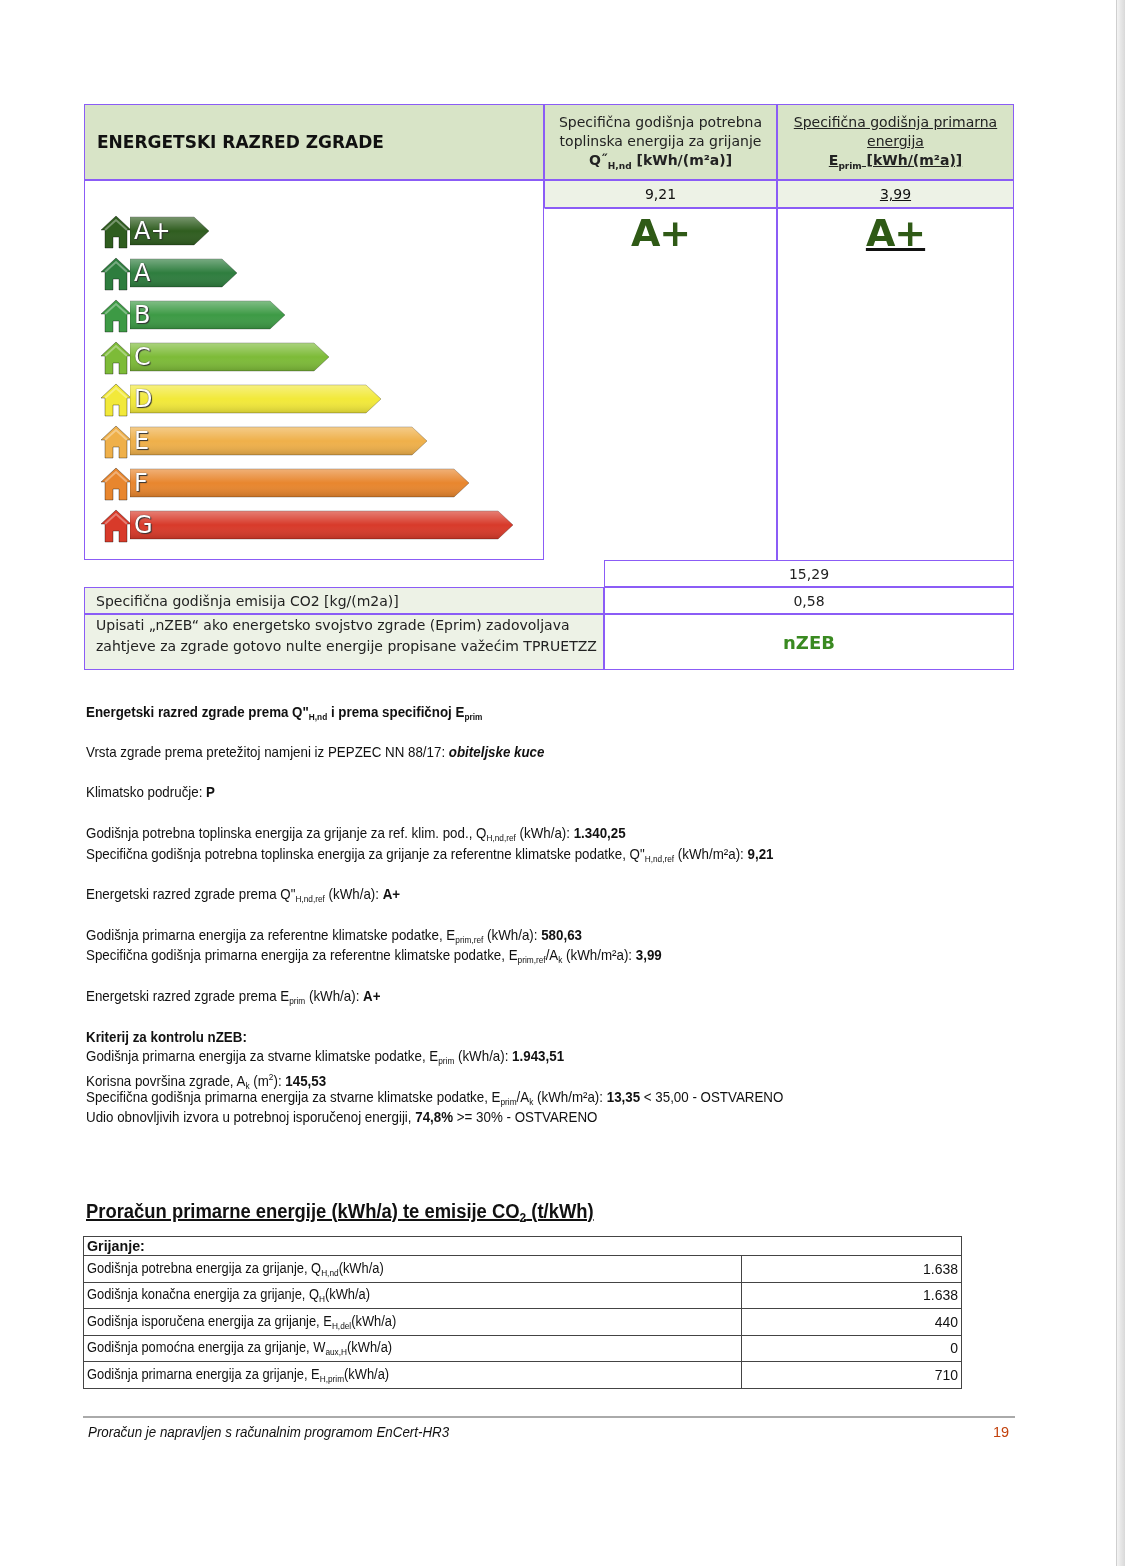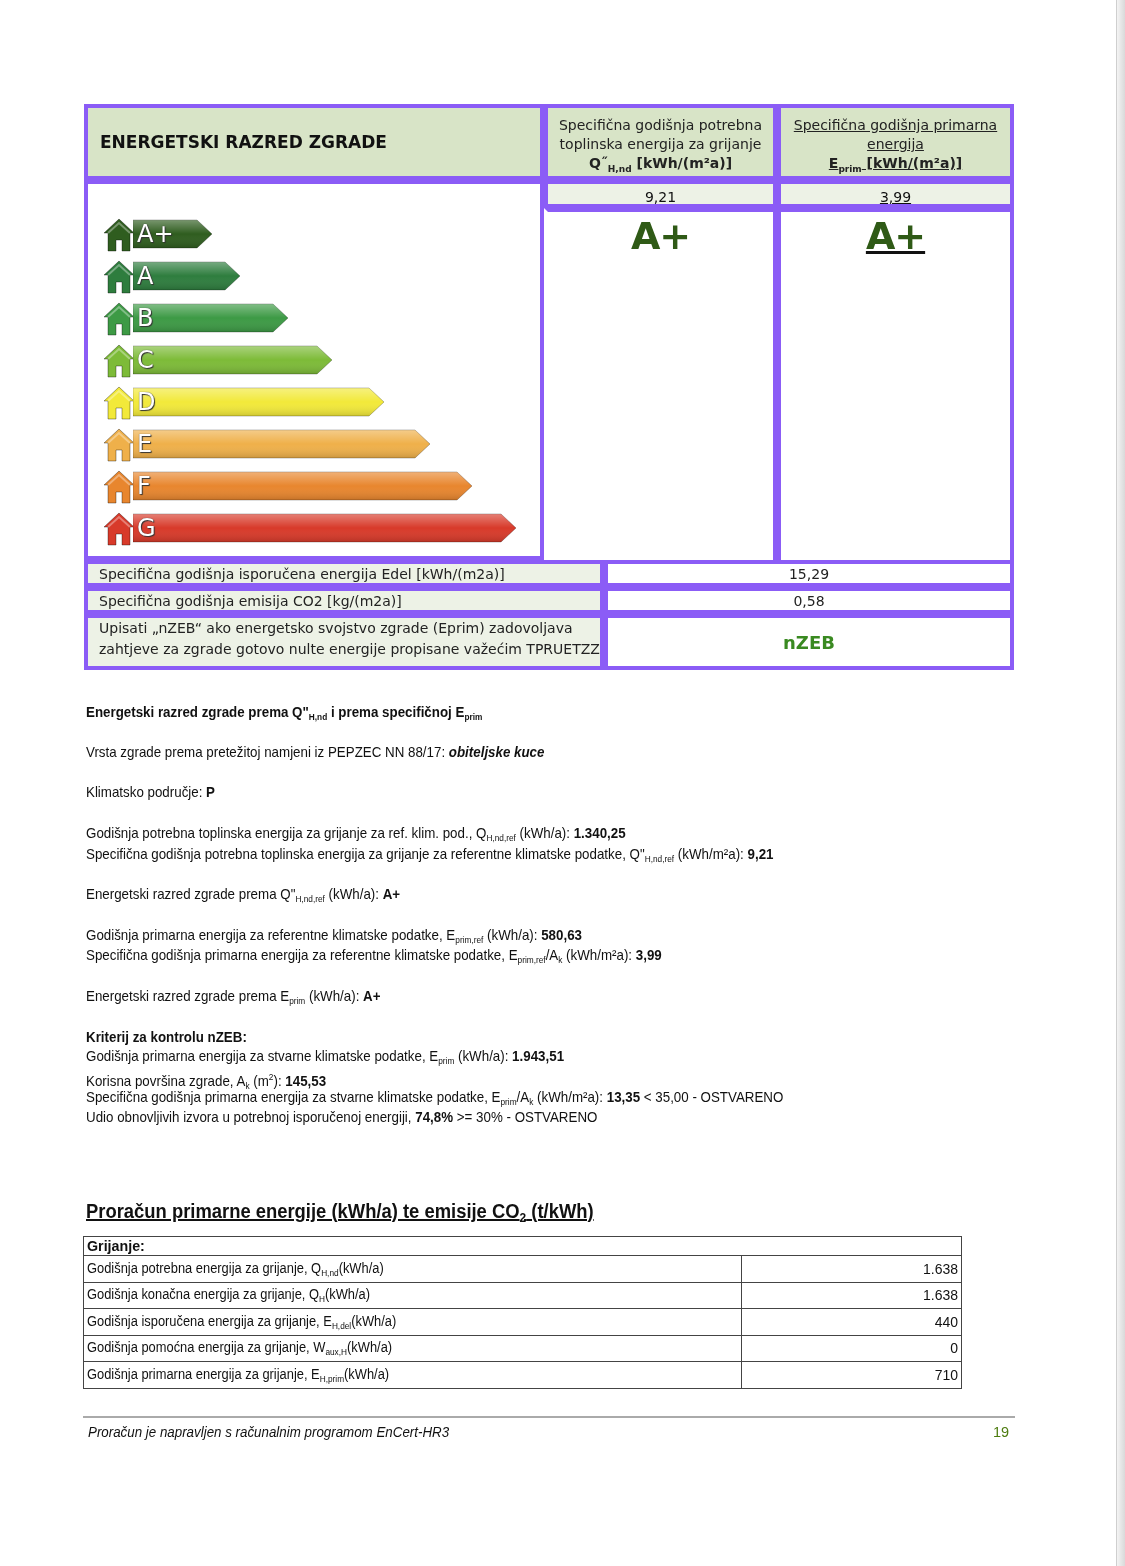--- a/index.html
+++ b/index.html
@@ -1,21 +1,21 @@
 <!DOCTYPE html>
 <html><head>
 <meta charset="utf-8">
 <style>
   html, body { margin:0; padding:0; background:#ffffff; }
   body { width:1125px; height:1566px; position:relative; overflow:hidden; font-family:"Liberation Sans", sans-serif; color:#111; }
   .scroll-edge { position:absolute; right:0; top:0; width:8px; height:1566px; background:linear-gradient(to right,#f4f4f4,#d9d9d9); border-left:1px solid #cfcfcf; }
 
   
   .cert { position:absolute; left:84px; top:104px; width:930px; height:566px; }
-  .cert .cell { position:absolute; box-sizing:border-box; border:4px solid #8b5cf6; }
+  .cert .cell { position:absolute; box-sizing:border-box; border:1px solid #8b5cf6; }
   .hdr-bg { background:#d8e4c7;text-align:right; }
   .val-bg { background:#edf2e6; }
   .cert-title { left:0; top:0; width:460px; height:76px; font-family:"DejaVu Sans", sans-serif; font-weight:bold; font-size:17px; display:flex; align-items:center; padding-left:12px; border-right:none; }
   .col-hdr { top:0; height:76px; font-family:"DejaVu Sans", sans-serif; font-size:14px; text-align:center; line-height:19px; padding-top:8px; color:#222; }
   .col-hdr b { font-weight:bold; }
   .col1 { left:460px; width:233px; }
   .col2 { left:693px; width:237px;text-decoration:underline; }
   .col-val { top:76px; height:28px; font-family:"DejaVu Sans", sans-serif; font-size:14px; text-align:center; line-height:26px; }
   .col-class { top:104px; height:352px; text-align:center; }
   .class-big { font-family:"DejaVu Sans", sans-serif; font-weight:bold; font-size:38px; color:#2f5a16; line-height:40px; margin-top:4px; letter-spacing:-1px; }
@@ -47,21 +47,21 @@
   .calc { position:absolute; left:83px; top:1236px; width:879px; border-collapse:collapse; }
   .calc td { border:1px solid #444; height:26.5px; padding:0 3px; font-size:14px; color:#111; box-sizing:border-box; }
   .calc td.lbl { width:658px; }
   .calc td.num { text-align:right; }
   .calc td sub { font-size:9px; vertical-align:-3px; }
   .calc .head-cell { font-weight:bold; text-decoration:underline; font-size:15.5px; height:14px; }
   .cond { display:inline-block; transform-origin:left center; transform:scaleX(0.92); white-space:nowrap; }
 
   .footer-line { position:absolute; left:83px; top:1416px; width:932px; height:0; border-top:2px solid #aaa; }
   .footer-text { position:absolute; left:88px; top:1424px; font-size:14.5px; font-style:italic; color:#111; transform-origin:left top; transform:scaleX(0.92); white-space:nowrap; }
-  .page-num { position:absolute; left:993px; top:1424px; font-size:14.5px; color:#4d7c0f; }
+  .page-num { position:absolute; left:993px; top:1424px; font-size:14.5px; color:#c2410c; }
 </style>
 </head>
 <body>
 
 <div class="scroll-edge"></div>
 
 <div class="cert">
   <div class="cell hdr-bg cert-title">ENERGETSKI RAZRED ZGRADE</div>
 
   <div class="cell hdr-bg col-hdr col1">
@@ -259,21 +259,20 @@
               </defs>
               <polygon points="0,1 368,1 383,15 368,29 0,29" fill="#d83a2a" stroke="rgba(0,0,0,0.25)" stroke-width="1"></polygon>
               <polygon points="0,1 368,1 383,15 368,29 0,29" fill="url(#g7)"></polygon>
             </svg>
             <span class="arrow-label">G</span>
           </div>
         </div>
       </div>
   </div>
 
-  <div class="cell val-bg row-label r1">Specifična godišnja isporučena energija Edel [kWh/(m2a)]</div>
   <div class="cell row-val r1">15,29</div>
   <div class="cell val-bg row-label r2">Specifična godišnja emisija CO2 [kg/(m2a)]</div>
   <div class="cell row-val r2">0,58</div>
   <div class="cell val-bg row-label r3" style="display:block;">
     <div>Upisati „nZEB“ ako energetsko svojstvo zgrade (Eprim) zadovoljava</div>
     <div>zahtjeve za zgrade gotovo nulte energije propisane važećim TPRUETZZ</div>
   </div>
   <div class="cell row-val r3">
     <span class="nzeb">nZEB</span>
   </div>

